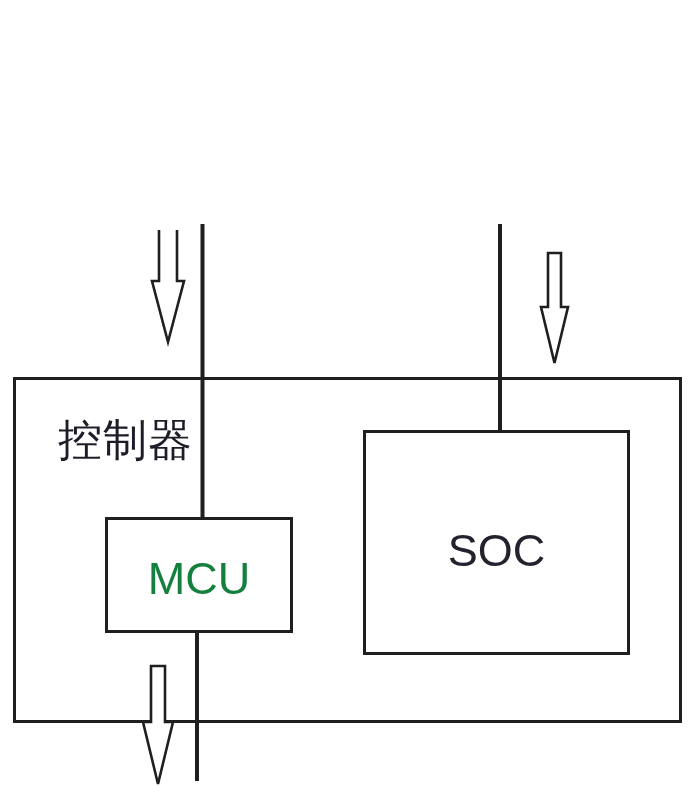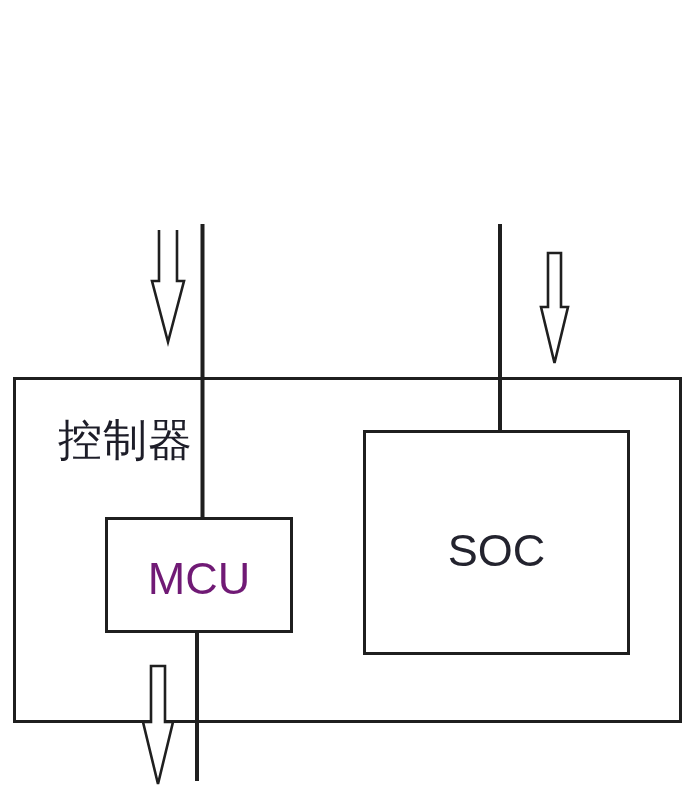--- a/index.html
+++ b/index.html
@@ -50,21 +50,21 @@
   .box-mcu {
     left: 105px; top: 517px;
     width: 188px; height: 116px;
     display: flex;
     align-items: center;
     justify-content: center;
     padding-top: 6px;
   }
   .box-mcu .label {
     font-size: 45px;
-    color: #701a75;
+    color: #15803d;
   }
   
   .box-soc {
     left: 363px; top: 430px;
     width: 267px; height: 225px;
     display: flex;
     align-items: center;
     justify-content: center;
     padding-top: 16px;
   }

